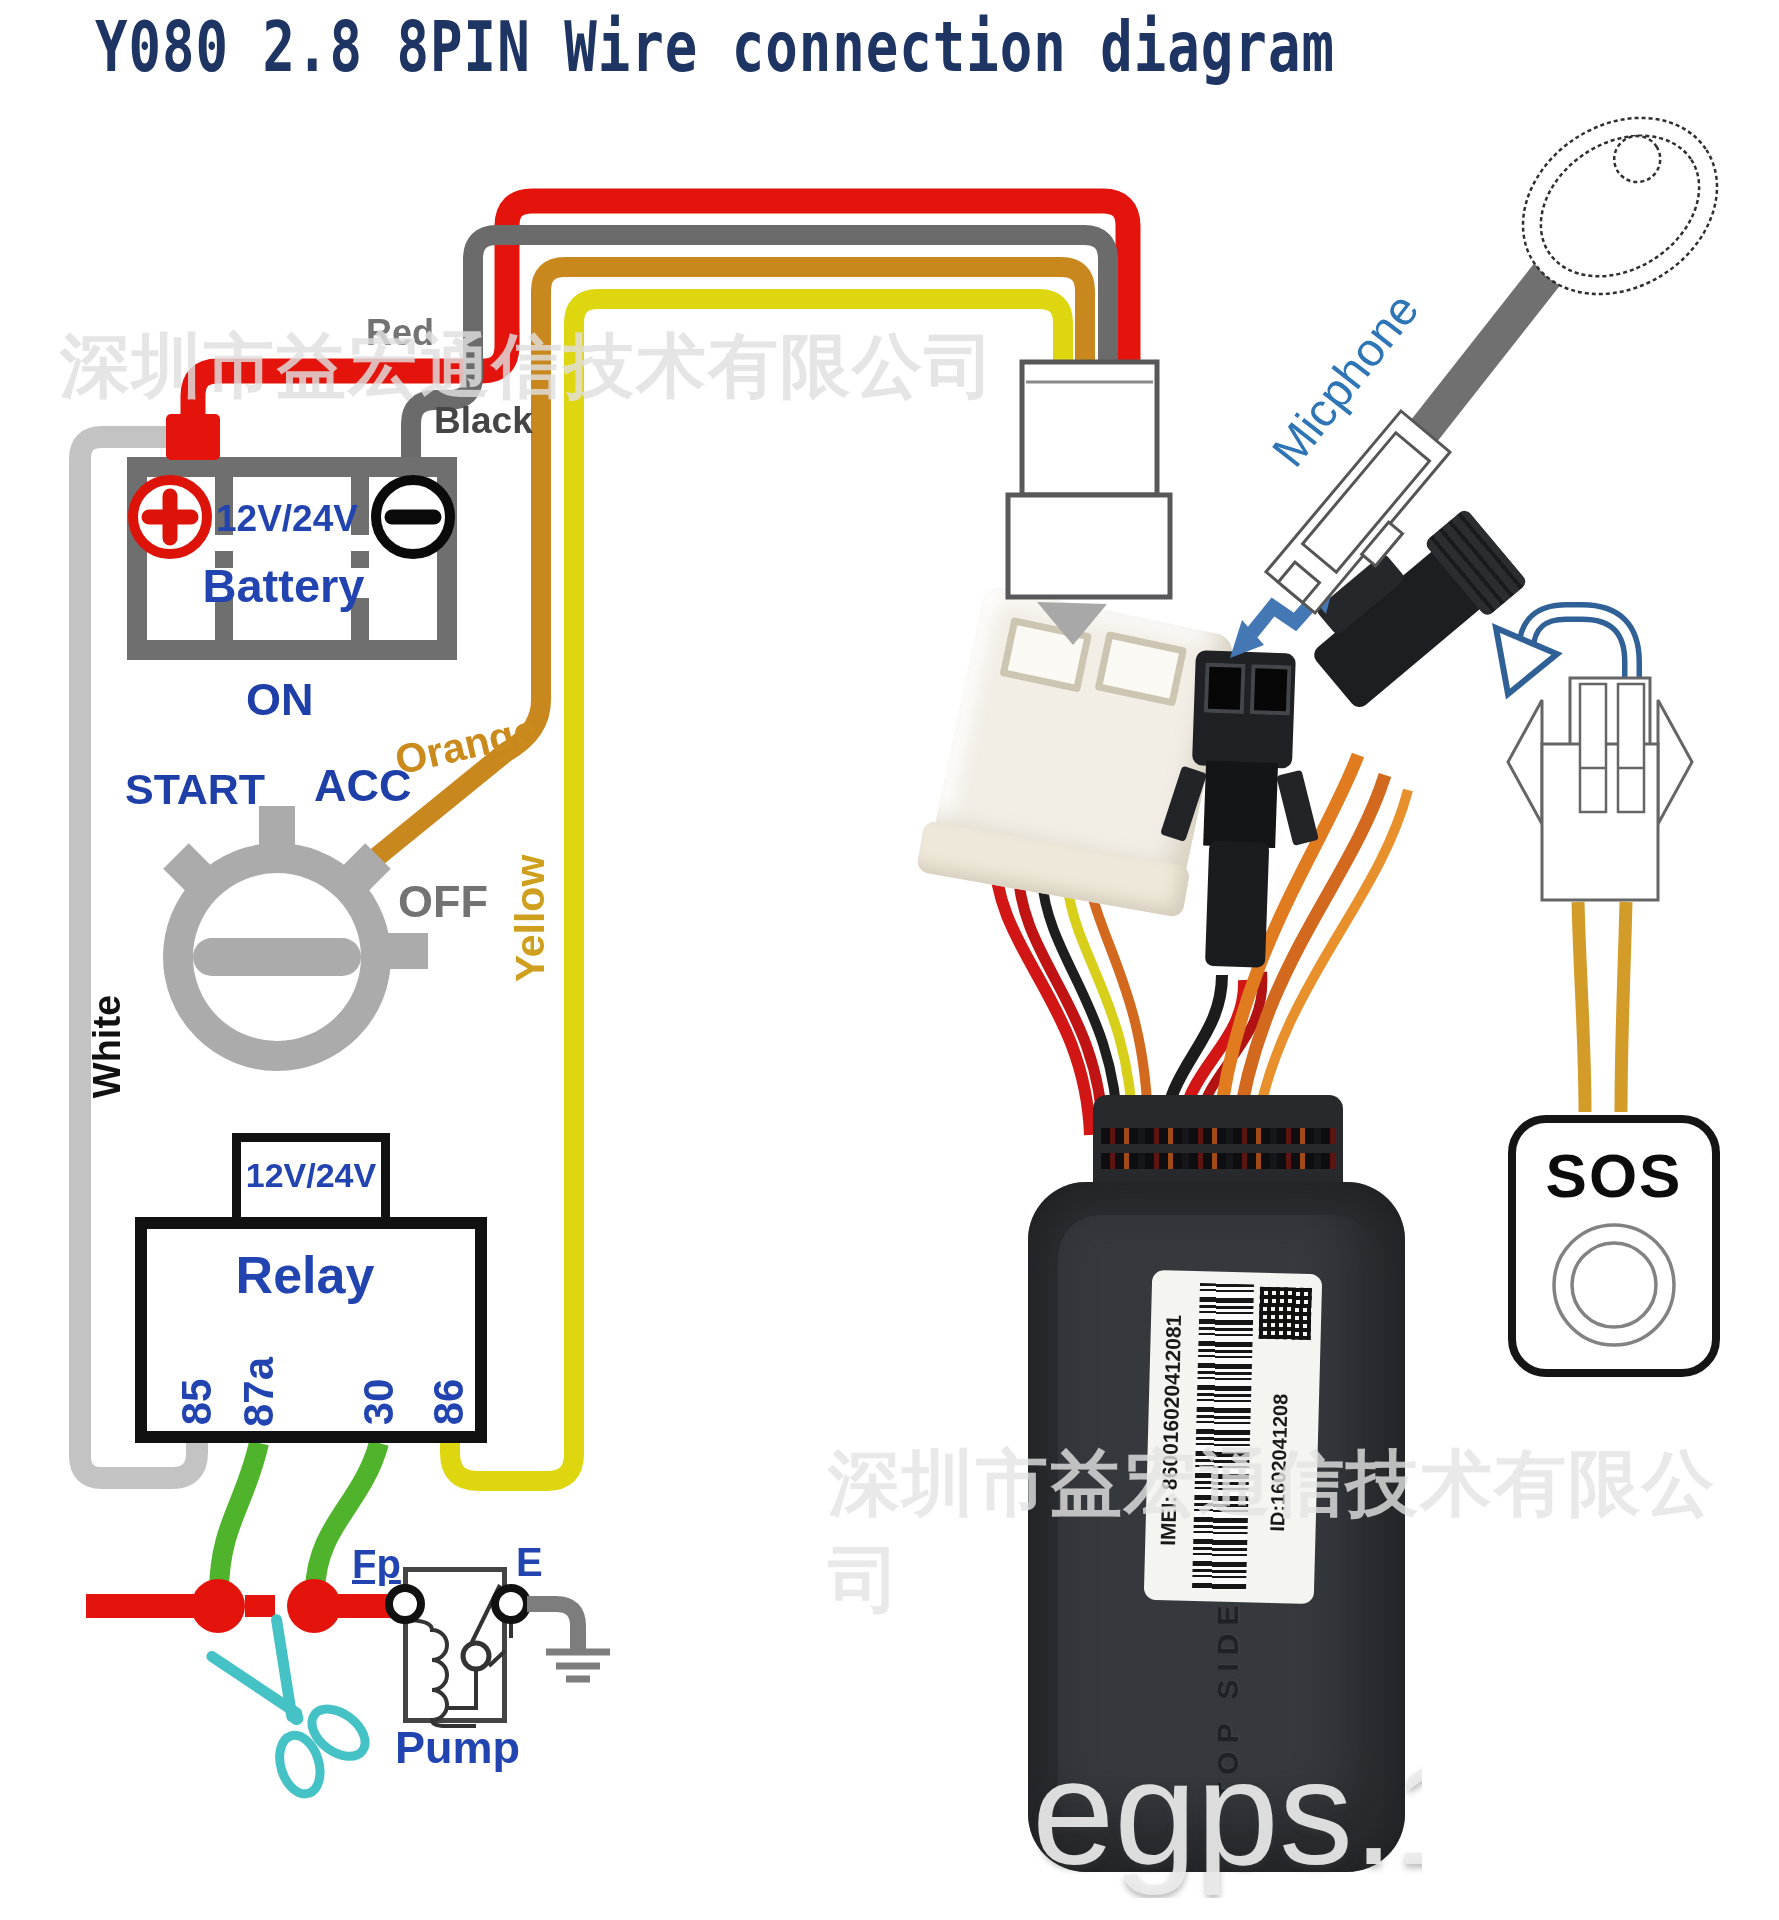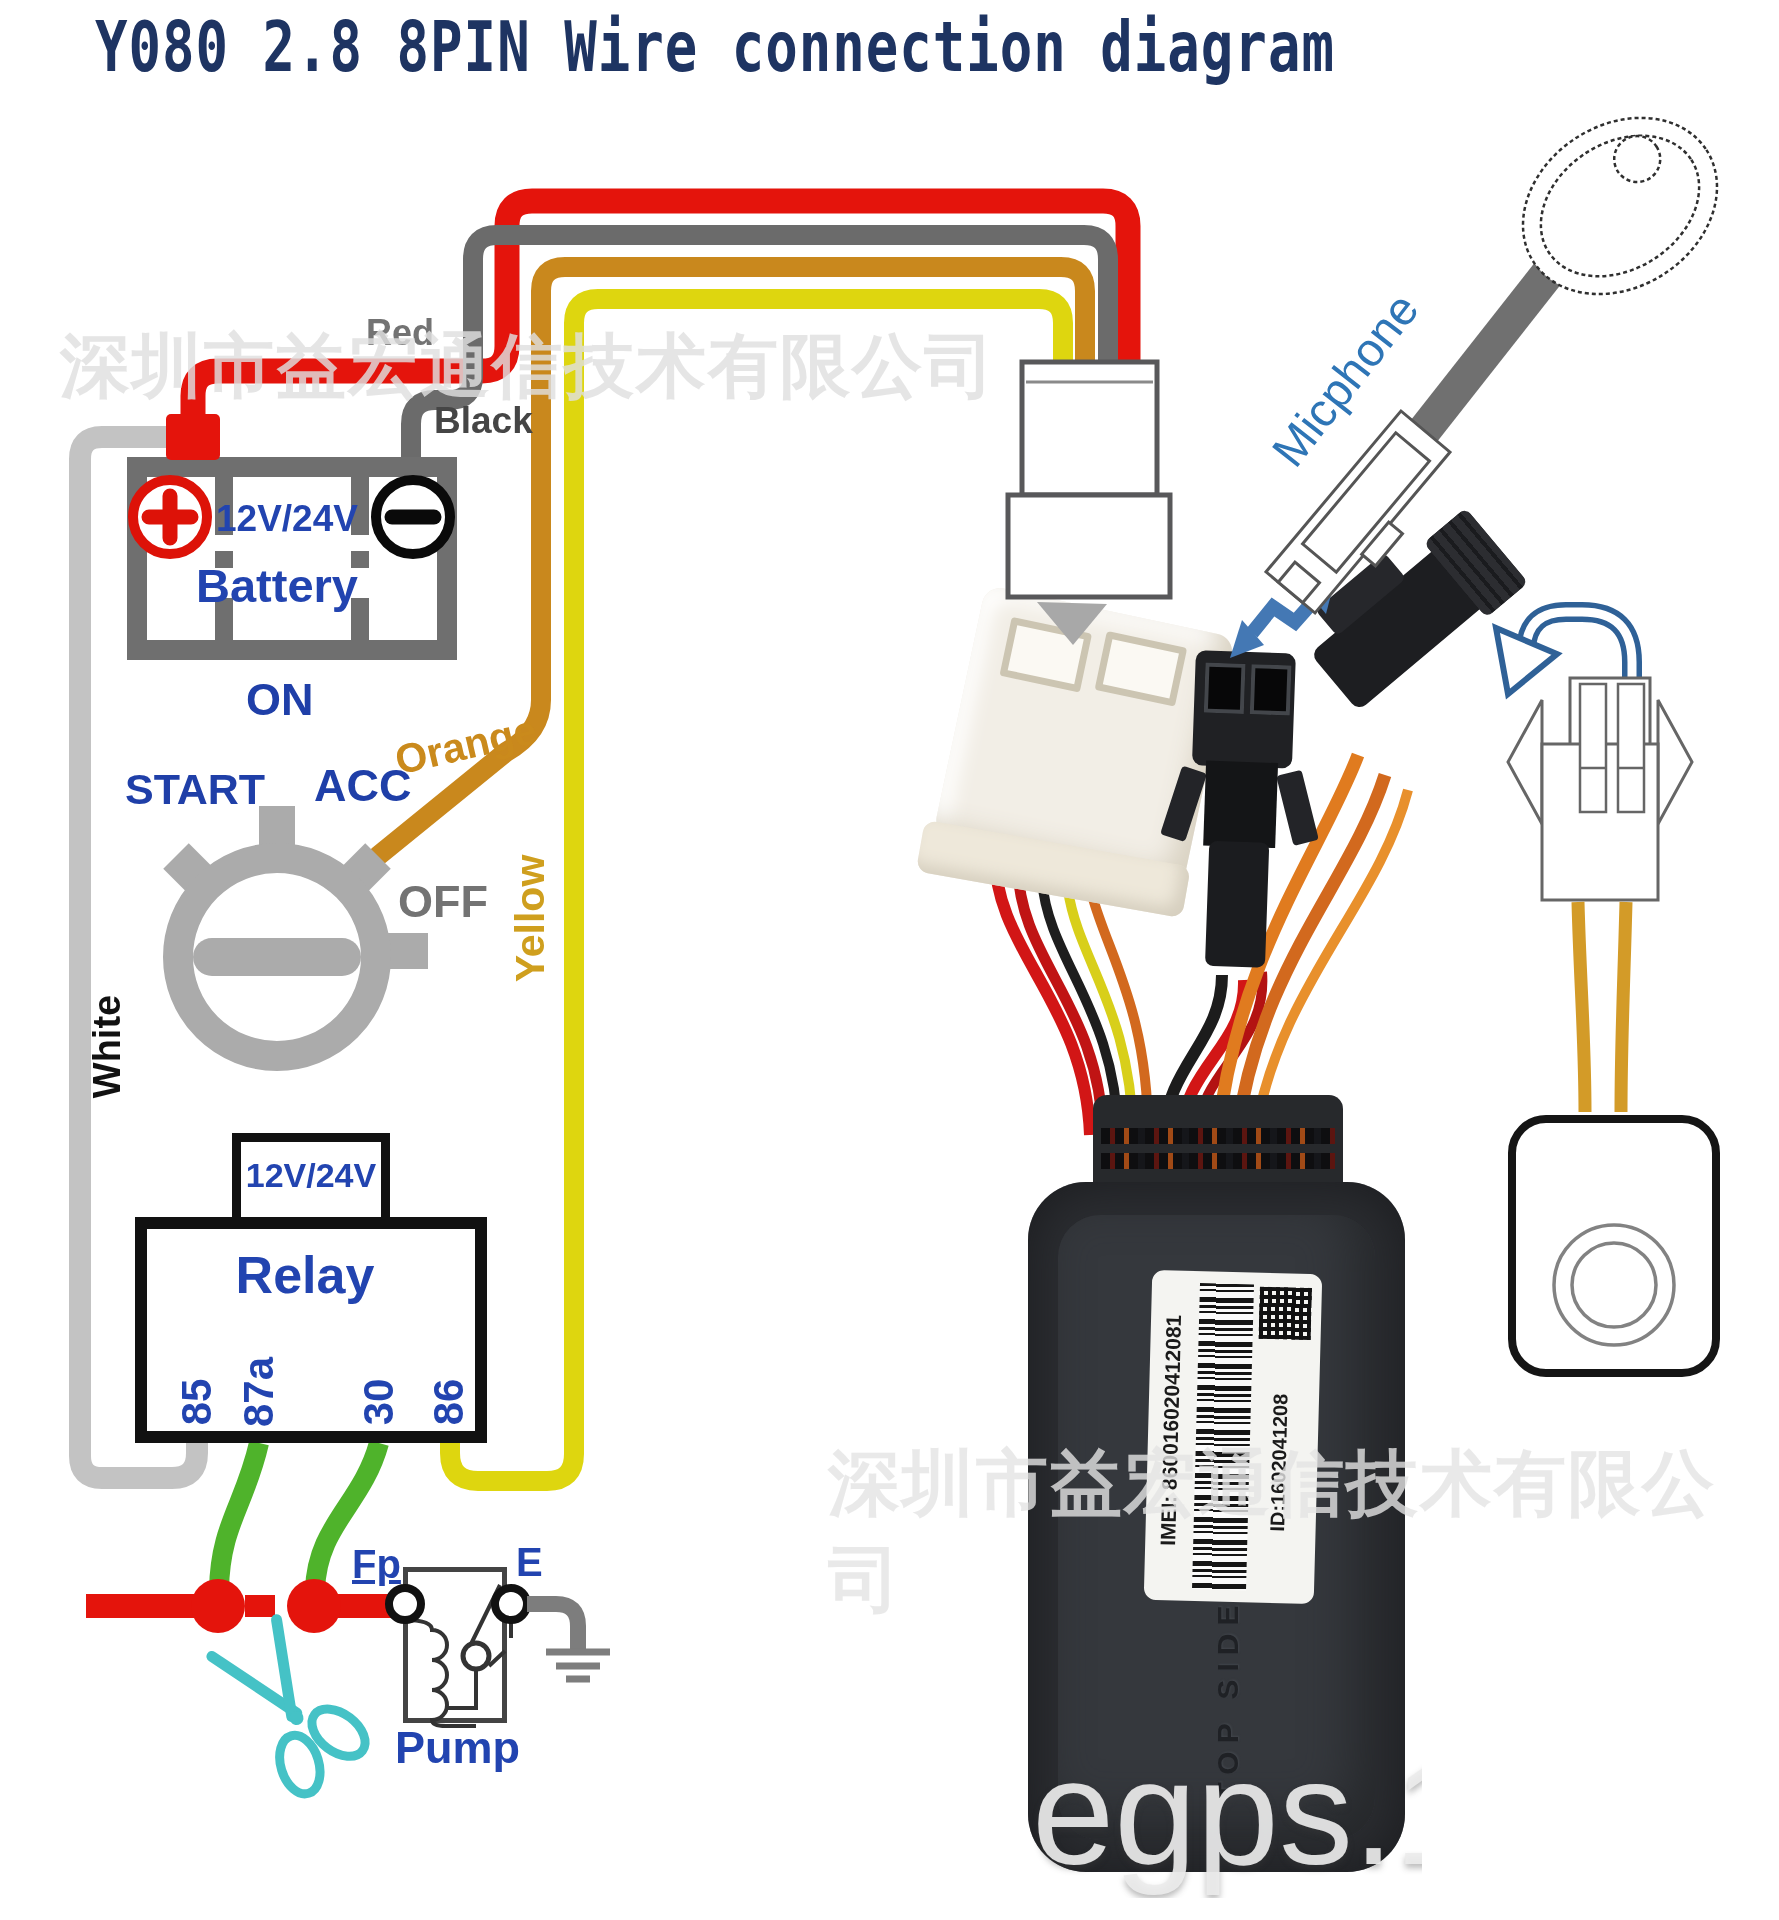--- a/index.html
+++ b/index.html
@@ -73,37 +73,38 @@
   <div class="wm" style="left:60px;top:320px;font-size:70px;">深圳市益宏通信技术有限公司</div>
 
   <div class="box" style="left:127px;top:457px;width:330px;height:203px;border:20px solid #6f6f6f;box-sizing:border-box;"></div>
   <div class="abs" style="left:215px;top:477px;width:18px;height:58px;background:#6f6f6f;z-index:3;"></div>
   <div class="abs" style="left:215px;top:551px;width:18px;height:17px;background:#6f6f6f;z-index:3;"></div>
   <div class="abs" style="left:215px;top:598px;width:18px;height:42px;background:#6f6f6f;z-index:3;"></div>
   <div class="abs" style="left:351px;top:477px;width:18px;height:58px;background:#6f6f6f;z-index:3;"></div>
   <div class="abs" style="left:351px;top:551px;width:18px;height:17px;background:#6f6f6f;z-index:3;"></div>
   <div class="abs" style="left:351px;top:598px;width:18px;height:42px;background:#6f6f6f;z-index:3;"></div>
   <div class="lbl blue toplabel" style="left:216px;top:498px;width:135px;text-align:center;font-size:37px;font-weight:600;">12V/24V</div>
-  <div class="lbl blue toplabel" style="left:196px;top:558px;width:175px;font-size:47px;font-weight:bold;">Battery</div>
+  <div class="lbl blue toplabel" style="left:196px;top:558px;width:175px;text-align:center;font-size:47px;font-weight:bold;">Battery</div>
 
   <div class="box" style="left:232px;top:1133px;width:158px;height:96px;border:9px solid #111;box-sizing:border-box;"></div>
   <div class="lbl blue toplabel" style="left:238px;top:1156px;width:146px;text-align:center;font-size:34px;font-weight:600;">12V/24V</div>
   <div class="box" style="left:135px;top:1217px;width:352px;height:226px;border:12px solid #111;box-sizing:border-box;"></div>
   <div class="lbl blue toplabel" style="left:205px;top:1245px;width:200px;text-align:center;font-size:52px;font-weight:bold;">Relay</div>
   <div class="lbl blue toplabel" style="left:157px;top:1378px;width:80px;text-align:center;font-size:42px;font-weight:bold;transform:rotate(-90deg);">85</div>
   <div class="lbl blue toplabel" style="left:219px;top:1368px;width:80px;text-align:center;font-size:42px;font-weight:bold;transform:rotate(-90deg);">87a</div>
   <div class="lbl blue toplabel" style="left:339px;top:1378px;width:80px;text-align:center;font-size:42px;font-weight:bold;transform:rotate(-90deg);">30</div>
   <div class="lbl blue toplabel" style="left:409px;top:1378px;width:80px;text-align:center;font-size:42px;font-weight:bold;transform:rotate(-90deg);">86</div>
 
   <div class="box" style="left:403px;top:1567px;width:104px;height:156px;border:5px solid #444;box-sizing:border-box;"></div>
   <div class="lbl blue toplabel" style="left:352px;top:1542px;font-size:40px;font-weight:bold;text-decoration:underline;">Fp</div>
   <div class="lbl blue toplabel" style="left:516px;top:1540px;font-size:40px;font-weight:bold;">E</div>
   <div class="lbl blue toplabel" style="left:395px;top:1722px;width:120px;text-align:right;font-size:45px;font-weight:bold;">Pump</div>
 
   <div class="box" style="left:1508px;top:1115px;width:212px;height:262px;border:8px solid #151515;border-radius:38px;box-sizing:border-box;"></div>
+  <div class="lbl toplabel" style="left:1508px;top:1140px;width:212px;text-align:center;font-size:62px;font-weight:bold;color:#0c0c0c;letter-spacing:2px;">SOS</div>
 
   <div class="photo" style="left:952px;top:608px;width:255px;height:300px;transform:rotate(12deg);">
     <div class="abs" style="left:0;top:0;width:255px;height:255px;background:#f2eee6;border-radius:18px;
                 box-shadow:inset -16px -12px 26px #d9d2c2, inset 12px 10px 20px #ffffff;"></div>
     <div class="abs" style="left:32px;top:26px;width:68px;height:46px;background:#fbf9f3;border:7px solid #ccc5b2;border-radius:4px;"></div>
     <div class="abs" style="left:128px;top:20px;width:68px;height:46px;background:#fbf9f3;border:7px solid #ccc5b2;border-radius:4px;"></div>
     <div class="abs" style="left:-10px;top:238px;width:270px;height:52px;background:#eee8da;border-radius:12px;transform:rotate(-2deg);
                 box-shadow:inset -10px -8px 16px #d6cfbf;"></div>
   </div>
 

